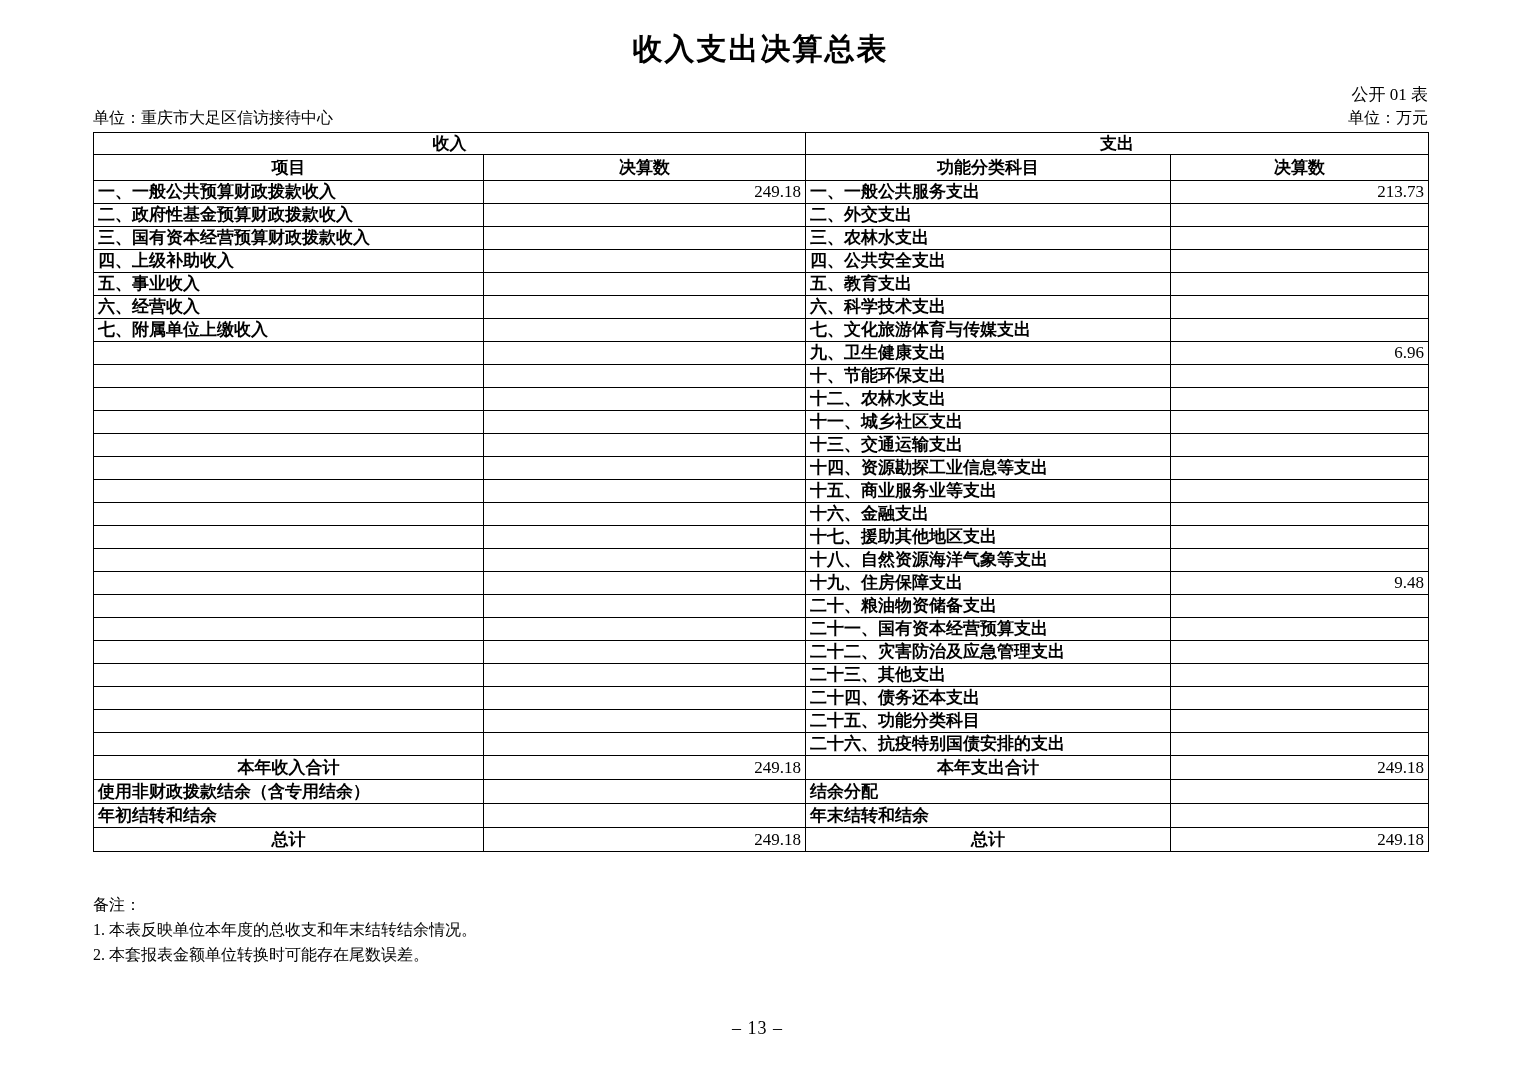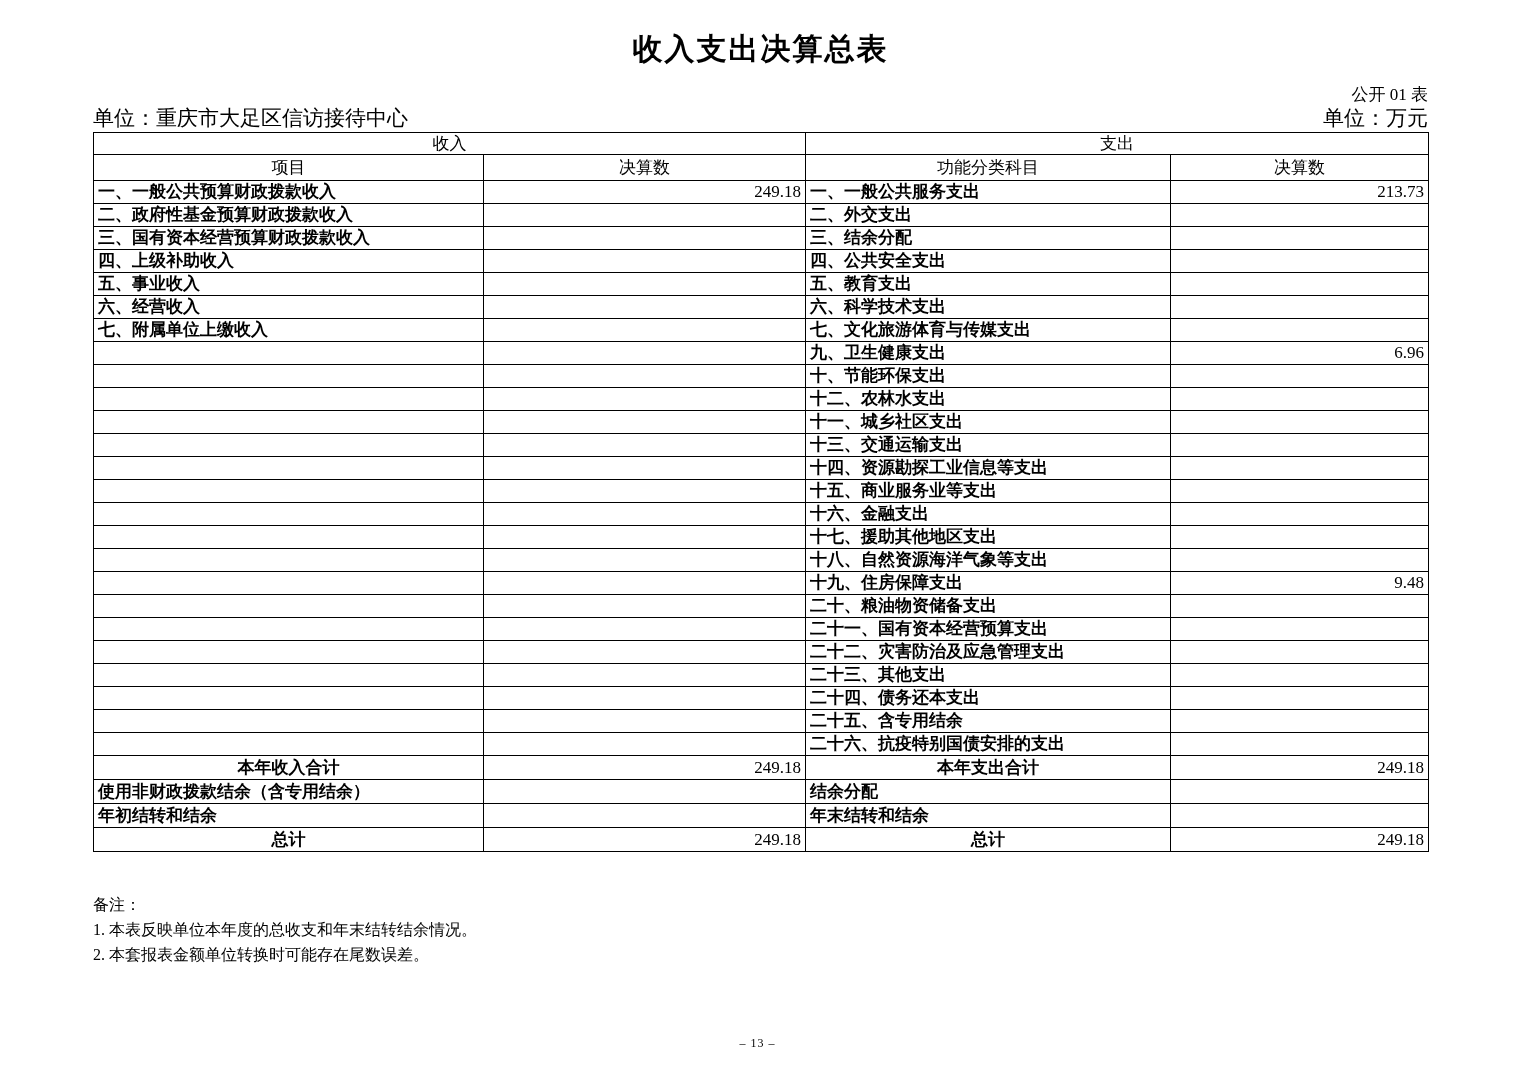--- a/index.html
+++ b/index.html
@@ -23,38 +23,38 @@
   .form-no {
     text-align: right;
     font-size: 17px;
     margin-top: 15px;
     line-height: 20px;
   }
   .unit-line {
     display: flex;
     justify-content: space-between;
     align-items: flex-end;
-    font-size: 21px;
+    font-size: 16px;
     line-height: 22px;
     margin-top: 2px;
     margin-bottom: 3px;
   }
   table.main {
     width: 100%;
     border-collapse: collapse;
     table-layout: fixed;
   }
   .main th, .main td {
     border: 1px solid #000000;
     font-size: 17px;
     white-space: nowrap;
     overflow: hidden;
     line-height: 1.15;
   }
-  .main th { font-weight: normal; text-align: center; margin-top: 10px; }
+  .main th { font-weight: bold; text-align: center; margin-top: 10px; }
   .group-h th { height: 22px; }
   .col-h th { height: 26px; }
   .main tbody td { height: 23px; }
   .main tr.footer-row td { height: 24px; }
   .c-item { text-align: left; padding-left: 4px; font-weight: bold; }
   .c-amt  { text-align: right; padding-right: 4px; font-weight: normal; }
   .label-center { text-align: center; padding-left: 0; }
   .col-income-item { width: 390px; }
   .col-income-amt  { width: 322px; }
   .col-exp-item    { width: 365px; }
@@ -64,23 +64,23 @@
     margin-top: 40px;
     font-size: 16px;
     flex-direction: column;
   }
   .notes .notes-prefix { line-height: 25px; }
   .notes .note-line { line-height: 25px; }
   .page-no {
     position: absolute;
     left: 0;
     width: 100%;
-    bottom: 18px;
+    bottom: 30px;
     text-align: center;
-    font-size: 12px;
+    font-size: 18px;
     letter-spacing: 1px;
   }
 </style>
 </head>
 <body>
 
 <div class="sheet">
 
   <div class="doc-title">收入支出决算总表</div>
 
@@ -119,21 +119,21 @@
   </tr>
         <tr>
     <td class="c-item">二、政府性基金预算财政拨款收入</td>
     <td class="c-amt"></td>
     <td class="c-item">二、外交支出</td>
     <td class="c-amt"></td>
   </tr>
         <tr>
     <td class="c-item">三、国有资本经营预算财政拨款收入</td>
     <td class="c-amt"></td>
-    <td class="c-item">三、结余分配</td>
+    <td class="c-item">三、农林水支出</td>
     <td class="c-amt"></td>
   </tr>
         <tr>
     <td class="c-item">四、上级补助收入</td>
     <td class="c-amt"></td>
     <td class="c-item">四、公共安全支出</td>
     <td class="c-amt"></td>
   </tr>
         <tr>
     <td class="c-item">五、事业收入</td>
@@ -245,21 +245,21 @@
   </tr>
         <tr>
     <td class="c-item"></td>
     <td class="c-amt"></td>
     <td class="c-item">二十四、债务还本支出</td>
     <td class="c-amt"></td>
   </tr>
         <tr>
     <td class="c-item"></td>
     <td class="c-amt"></td>
-    <td class="c-item">二十五、含专用结余</td>
+    <td class="c-item">二十五、功能分类科目</td>
     <td class="c-amt"></td>
   </tr>
         <tr>
     <td class="c-item"></td>
     <td class="c-amt"></td>
     <td class="c-item">二十六、抗疫特别国债安排的支出</td>
     <td class="c-amt"></td>
   </tr>
         <tr class="footer-row">
     <td class="c-item label-center">本年收入合计</td>

